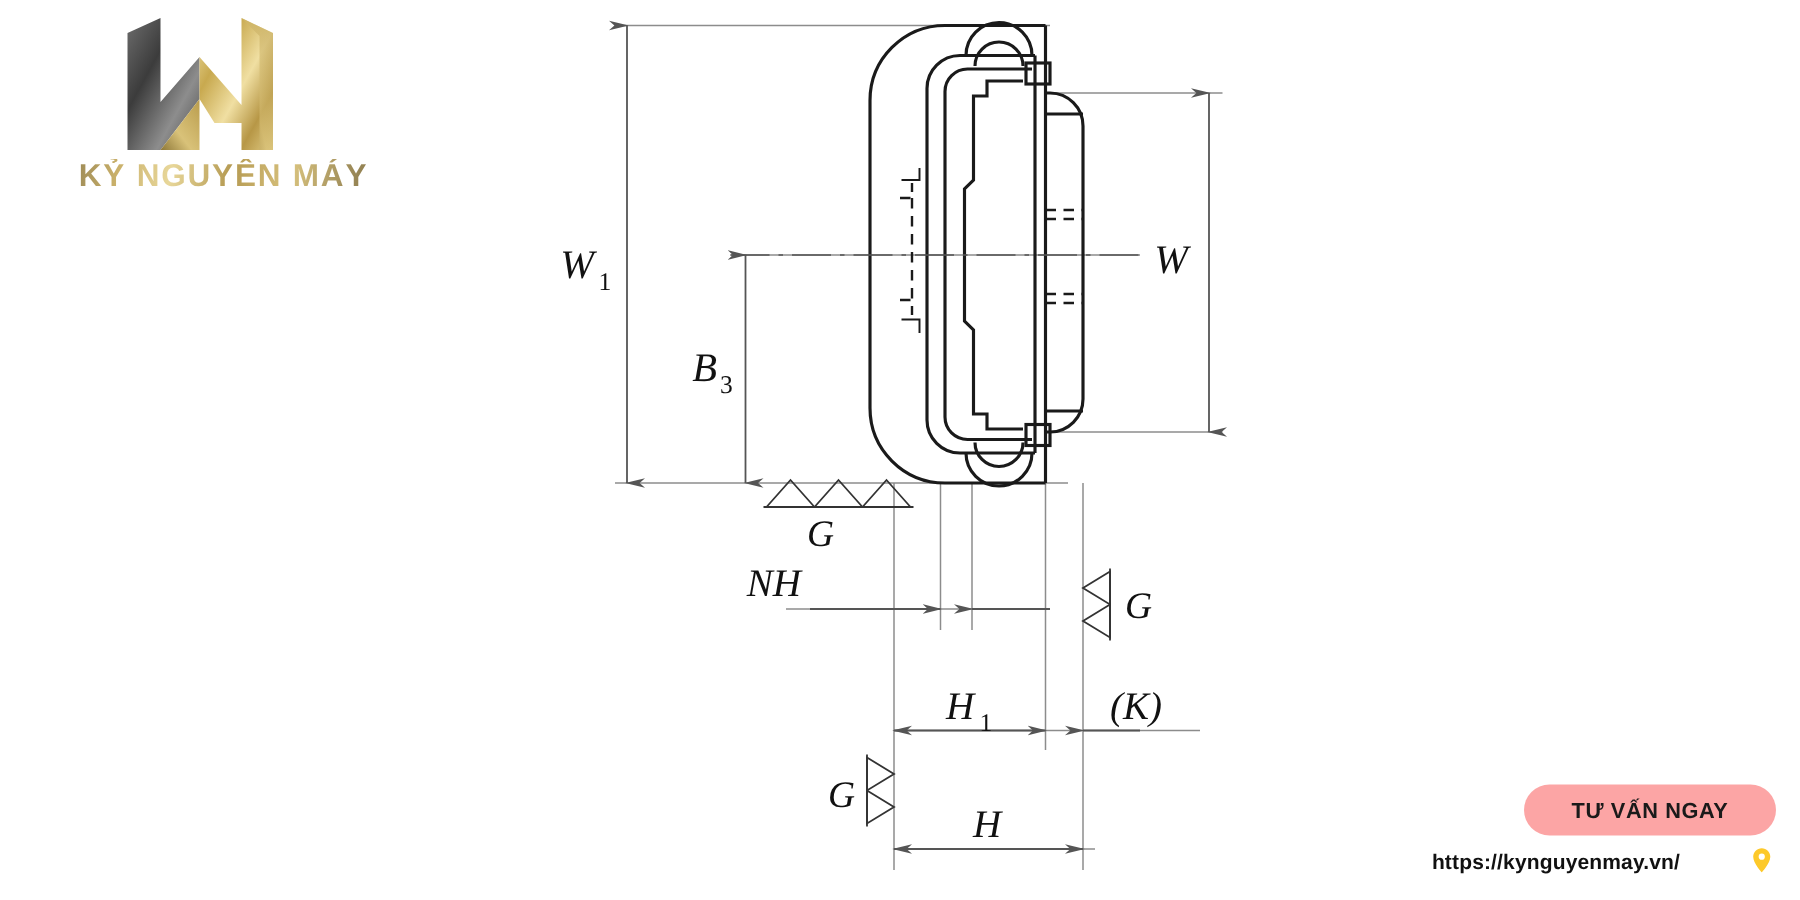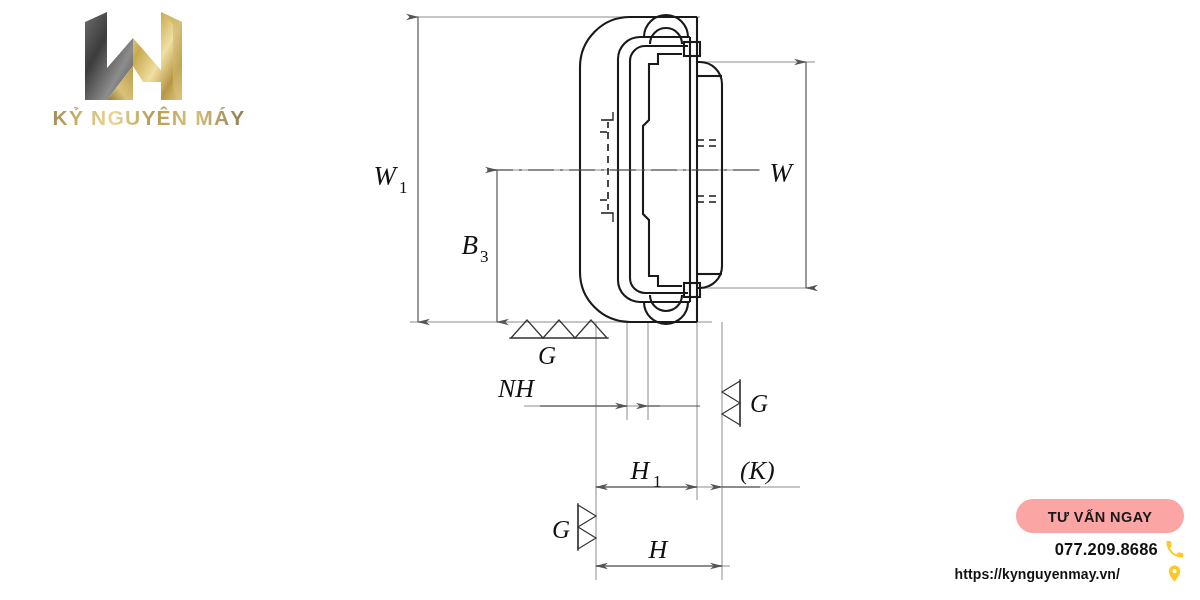--- a/index.html
+++ b/index.html
@@ -278,28 +278,20 @@
       <path d="M578,527 L596,538 L578,549 Z"></path>
       <line x1="578" y1="503" x2="578" y2="551"></line>
     </g>
     <text x="570" y="538" text-anchor="end" font-family="'Liberation Serif',serif" font-style="italic" font-size="25" fill="#111">G</text>
   </g>
 </svg>
 
 <div id="cta-block">
   <button id="cta-button" type="button">TƯ VẤN NGAY</button>
 
-  <div class="cta-line" id="cta-phone-line">
-    <span>077.209.8686</span>
-    <span class="cta-icon">
-      <svg viewBox="0 0 24 24" aria-hidden="true">
-        <path d="M6.6 10.8c1.6 3.2 4.4 6 7.6 7.6l2.5-2.5c.3-.3.8-.4 1.2-.3 1.3.4 2.7.7 4.1.7.6 0 1 .4 1 1v4c0 .6-.4 1-1 1C10.6 22.3 1.7 13.4 1.7 2.3c0-.6.4-1 1-1h4c.6 0 1 .4 1 1 0 1.4.2 2.8.7 4.1.1.4 0 .9-.3 1.2L6.6 10.8z" fill="#fdc92a"></path>
-      </svg>
-    </span>
-  </div>
 
   <div class="cta-line" id="cta-url-line">
     <span>https://kynguyenmay.vn/</span>
     <span class="cta-icon">
       <svg viewBox="0 0 24 24" aria-hidden="true">
         <path d="M12 1.8c-4 0-7.2 3.2-7.2 7.2 0 5.4 7.2 13.2 7.2 13.2s7.2-7.8 7.2-13.2c0-4-3.2-7.2-7.2-7.2z" fill="#fdc92a"></path>
         <circle cx="12" cy="9" r="2.6" fill="#ffffff"></circle>
       </svg>
     </span>
   </div>

